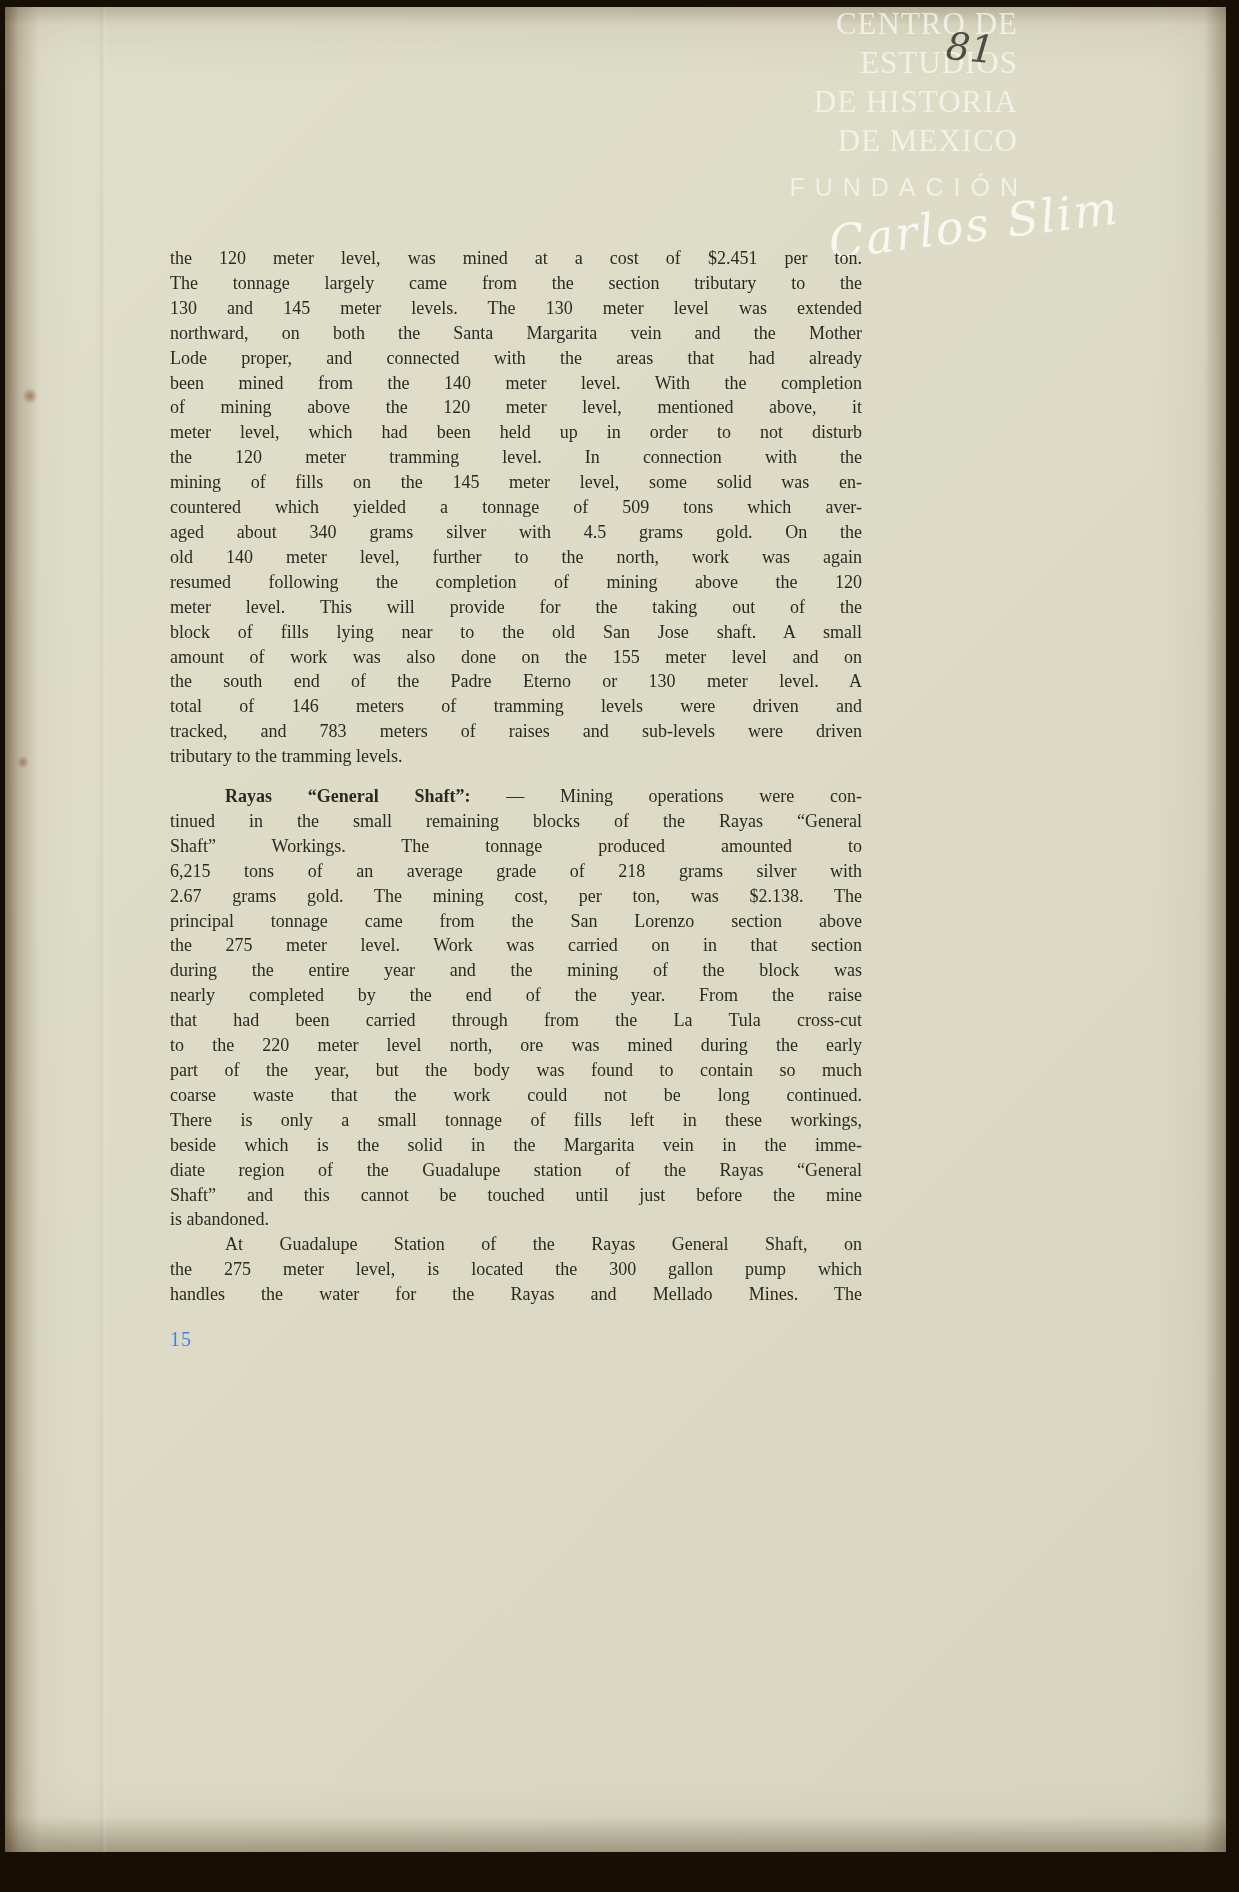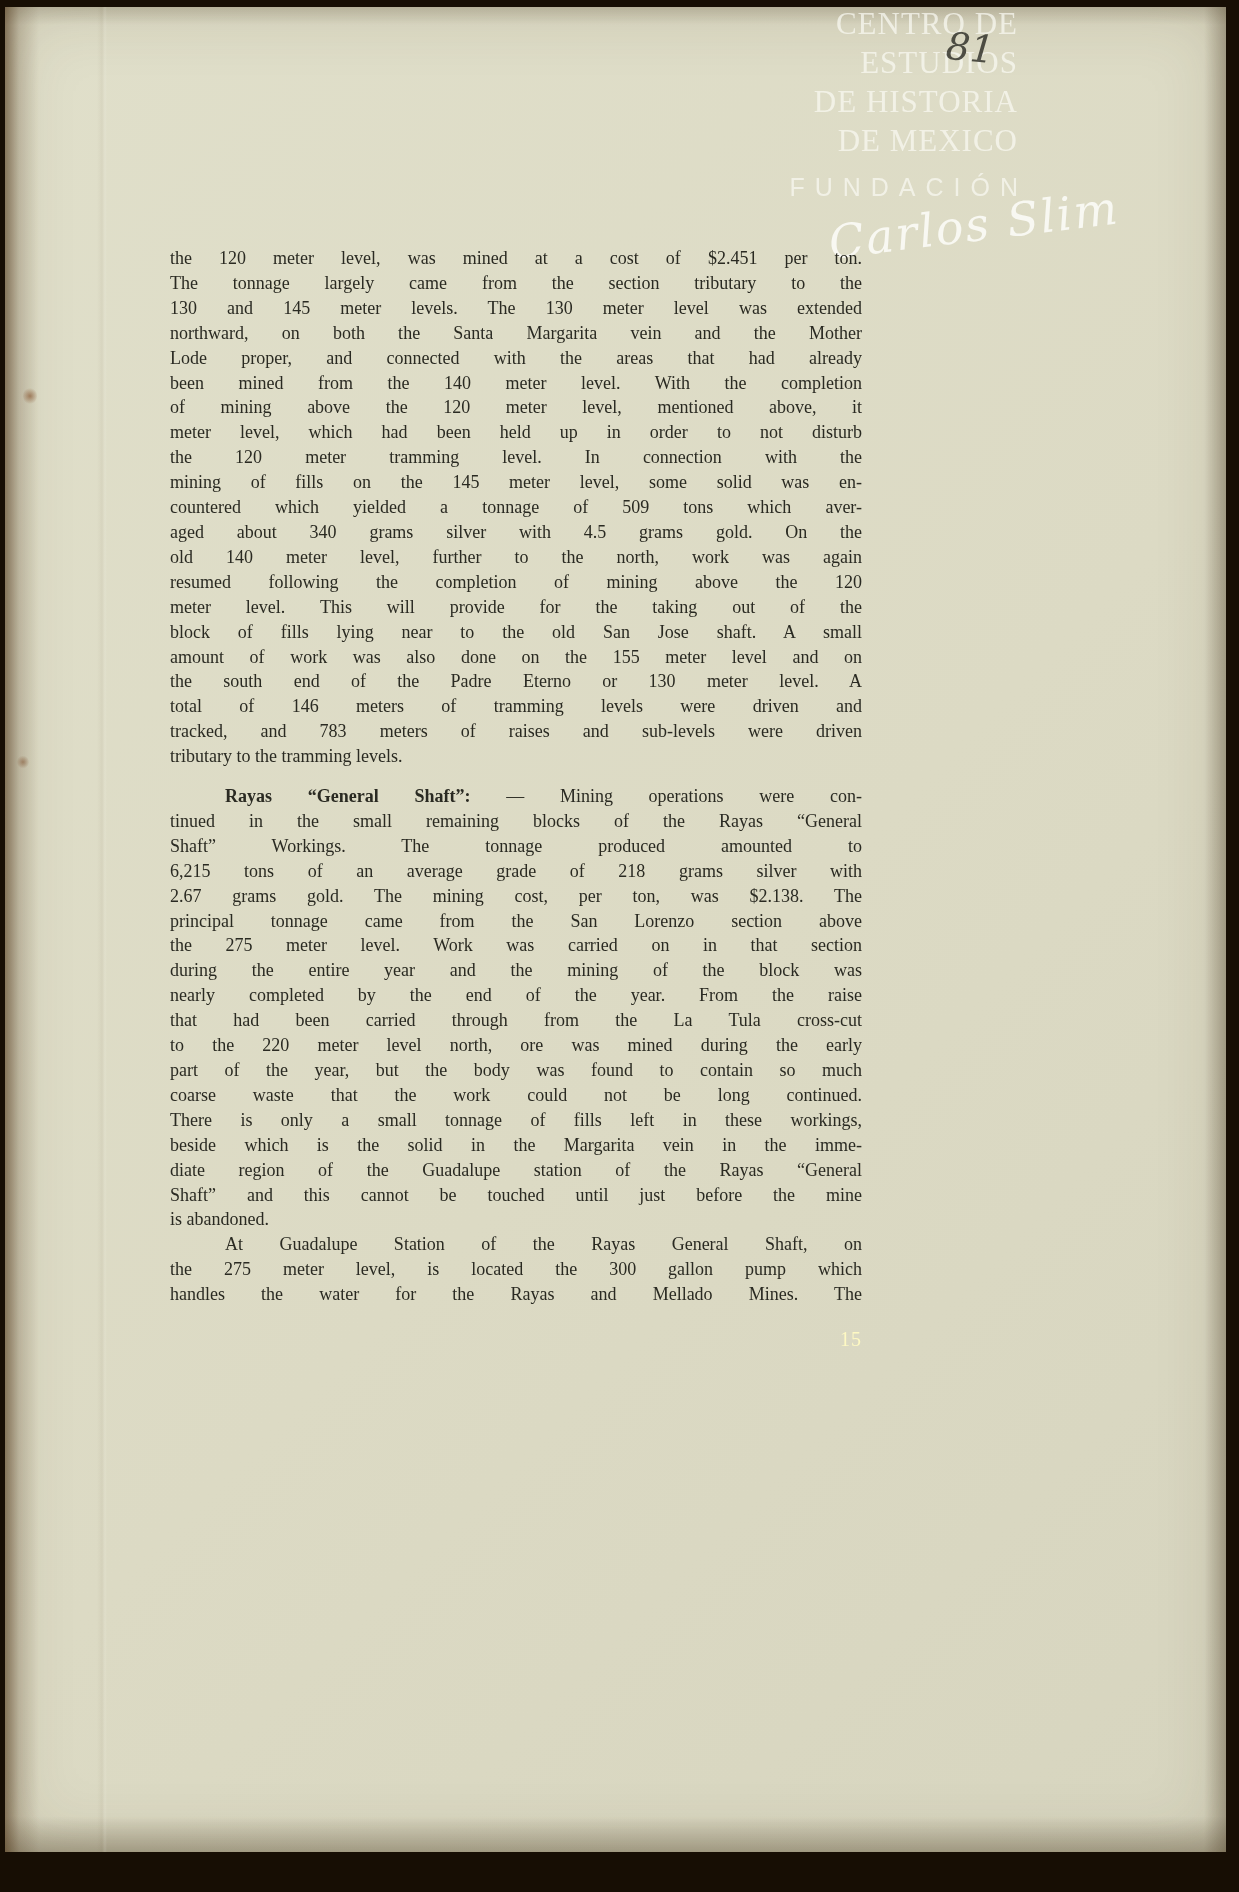--- a/index.html
+++ b/index.html
@@ -91,23 +91,23 @@
     text-justify:inter-word;
     white-space:normal;
   }
   .line.flush{text-align-last:left;}
   .line.indent{text-indent:55px;}
   .line .bold{font-weight:700;}
   .page-number{
     position:absolute;
     left:170px;top:1328px;
     width:692px;
-    text-align:right;
+    text-align:left;
     font-size:20px;
-    color:#fef9c3;
+    color:#3b82f6;
     letter-spacing:1px;
   }
 </style>
 </head>
 <body>
 
 <div class="paper">
   <div class="crease"></div>
   <div class="stain1"></div>
   <div class="stain2"></div>

